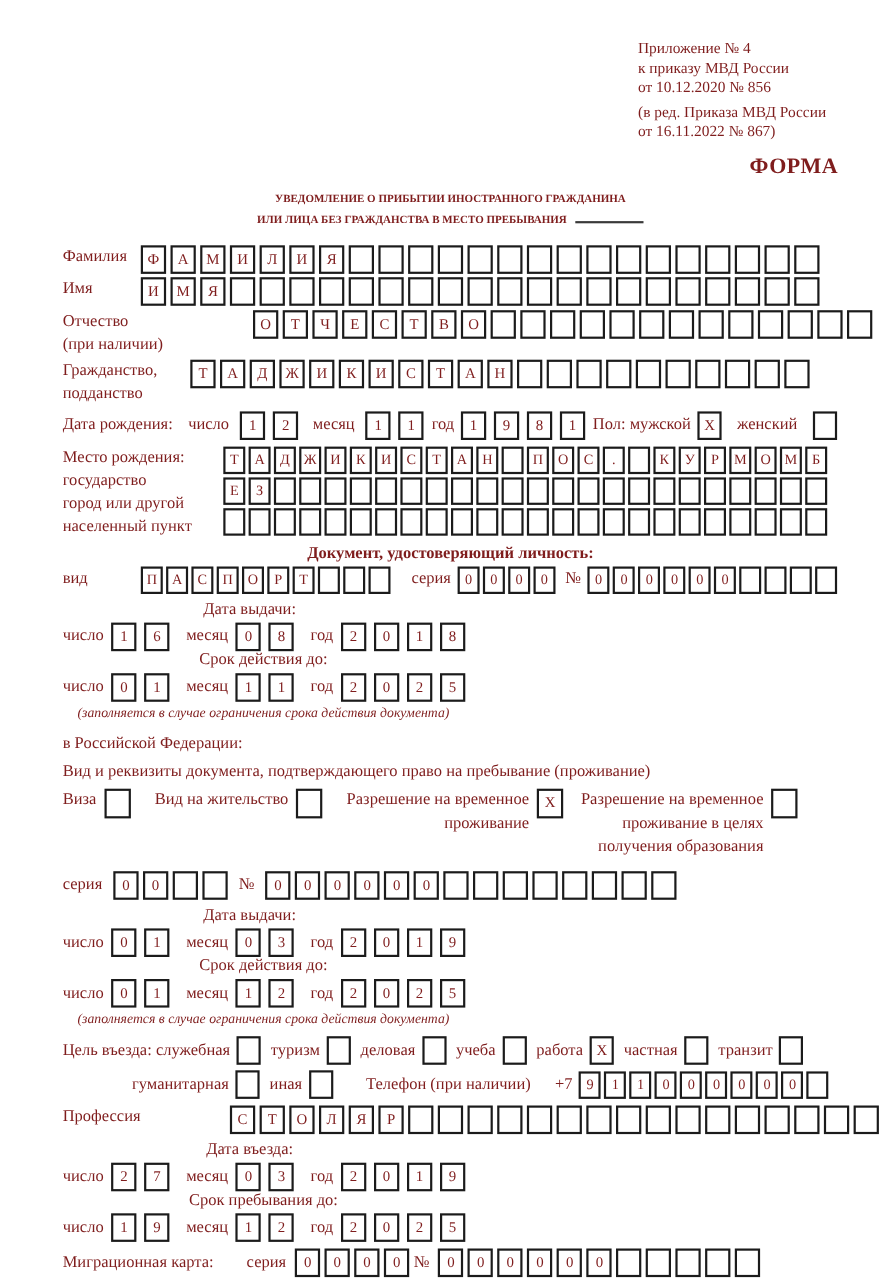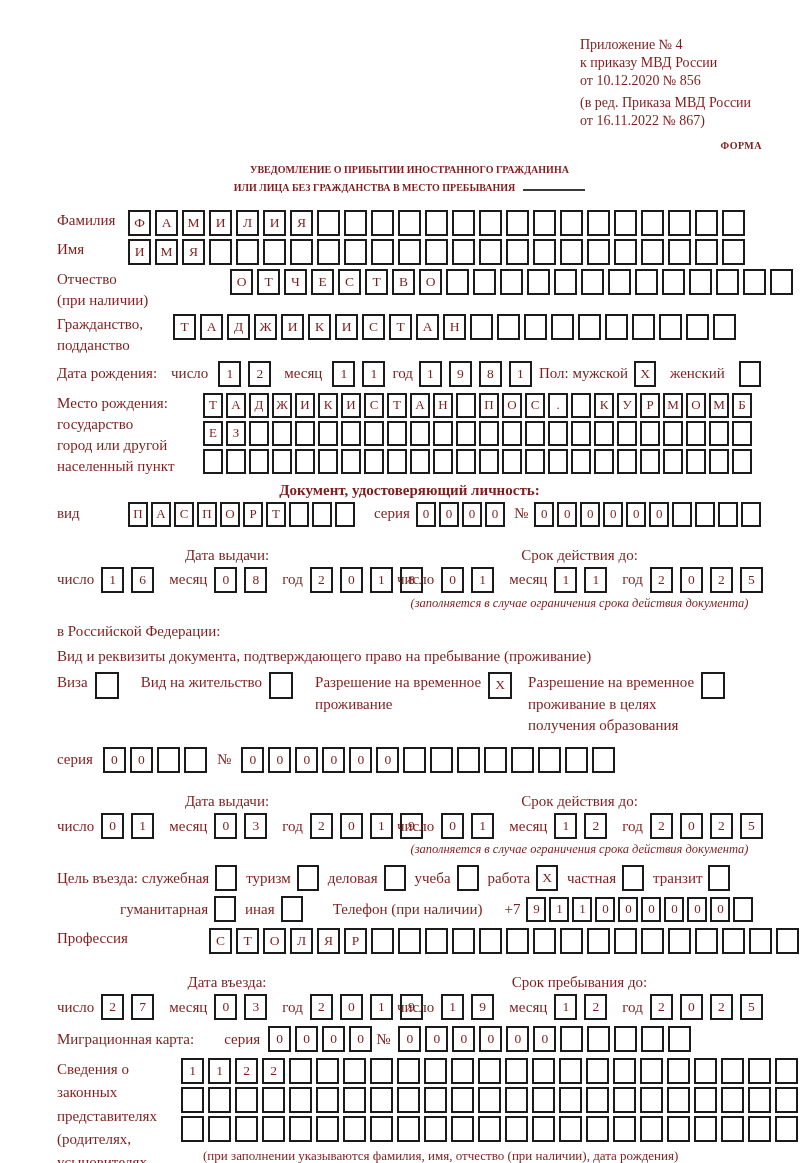--- a/index.html
+++ b/index.html
@@ -5,21 +5,21 @@
   * { box-sizing: border-box; }
   body { margin: 0; background: #ffffff; }
   .page {
     width: 800px; height: 1163px; background: #fff; color: #7f1d1d;
     font-family: "Liberation Serif", "DejaVu Serif", serif;
     font-size: 15px; padding: 36px 38px 0 57px; overflow: hidden; position: relative;
   }
   
   .hdr { margin-left: auto; width: 182px; line-height: 1.27; font-size: 14px; white-space: nowrap; }
   .hdr .gap { height: 5px; }
-  .forma { text-align: right; font-weight: bold; font-size: 10px; margin-top: 10px; letter-spacing: .5px; }
+  .forma { text-align: right; font-weight: bold; font-size: 20px; margin-top: 10px; letter-spacing: .5px; }
   
   .title { text-align: center; font-weight: bold; font-size: 10px; margin-top: 12px; line-height: 1.45; }
   .uline { display: inline-block; width: 62px; border-bottom: 2px solid #3a3a3a; height: 14px; margin-left: 8px; }
   .sec { font-weight: bold; font-size: 15.2px; margin-top: 16px; letter-spacing: .2px; }
   
   .frow { display: flex; align-items: flex-start; margin-top: 3px; }
   .lbl { flex: none; line-height: 1.45; }
   .lblcol { flex: none; line-height: 1.4; }
   .grid { display: flex; flex: none; }
   .cell {
@@ -28,35 +28,35 @@
     font-size: 13.5px; background: #fff;
   }
   .grid.sm .cell { width: 20px; height: 25px; margin-right: 3px; font-size: 13px; }
   .grid.dt .cell { margin-right: 7px; }
   .grid.cb .cell { width: 24px; height: 27px; margin-right: 0; }
   .grid.cb2 .cell { width: 22px; height: 26px; margin-right: 0; }
   .w71 { width: 71px; } .w116 { width: 116px; } .w146 { width: 146px; } .w88 { width: 88px; }
   .stack .grid { margin-bottom: 3px; }
   .dochead { text-align: center; font-weight: bold; margin-top: 5px; font-size: 15px; }
   
-  .twocol { display: flex; margin-top: 20px; }
+  .twocol { display: flex; margin-top: 6px; flex-direction: column; }
   .col { flex: none; }
   .col.left { width: 340px; }
   .col.right { width: 365px; }
   .colhead { text-align: center; margin-bottom: 3px; }
   .dline { display: flex; align-items: center; }
   .dline .dlbl { margin-right: 7px; }
   .dline .grid { margin-right: 8px; }
   .note { font-size: 12.5px; margin-top: 3px; text-align: center; white-space: nowrap; font-style: italic; }
   .para { margin-top: 8px; line-height: 1.7; }
   
   .opts { display: flex; align-items: flex-start; margin-top: 2px; }
   .opts .olbl { line-height: 1.45; }
   .opts .grid { margin-left: 7px; }
-  .optlines { text-align: left; line-height: 1.45; }
+  .optlines { text-align: right; line-height: 1.45; }
   .ml16 { margin-left: 16px; } .ml22 { margin-left: 22px; } .ml10 { margin-left: 10px; }
   .ml6 { margin-left: 6px; } .ml30 { margin-left: 30px; } .ml63 { margin-left: 63px; } .ml14 { margin-left: 14px; }
   .purp { display: flex; align-items: center; margin-top: 8px; }
   .purp .grid { margin-left: 6px; }
   .purp .po { margin-left: 9px; }
   .mig { display: flex; align-items: center; margin-top: 6px; }
   .mig .grid { margin-left: 8px; }
   .rep-note { font-size: 13px; margin-top: 6px; margin-left: 22px; white-space: nowrap; }
   .mt6 { margin-top: 6px; gap: 36px; } .mt10 { margin-top: 10px; }
 </style>

